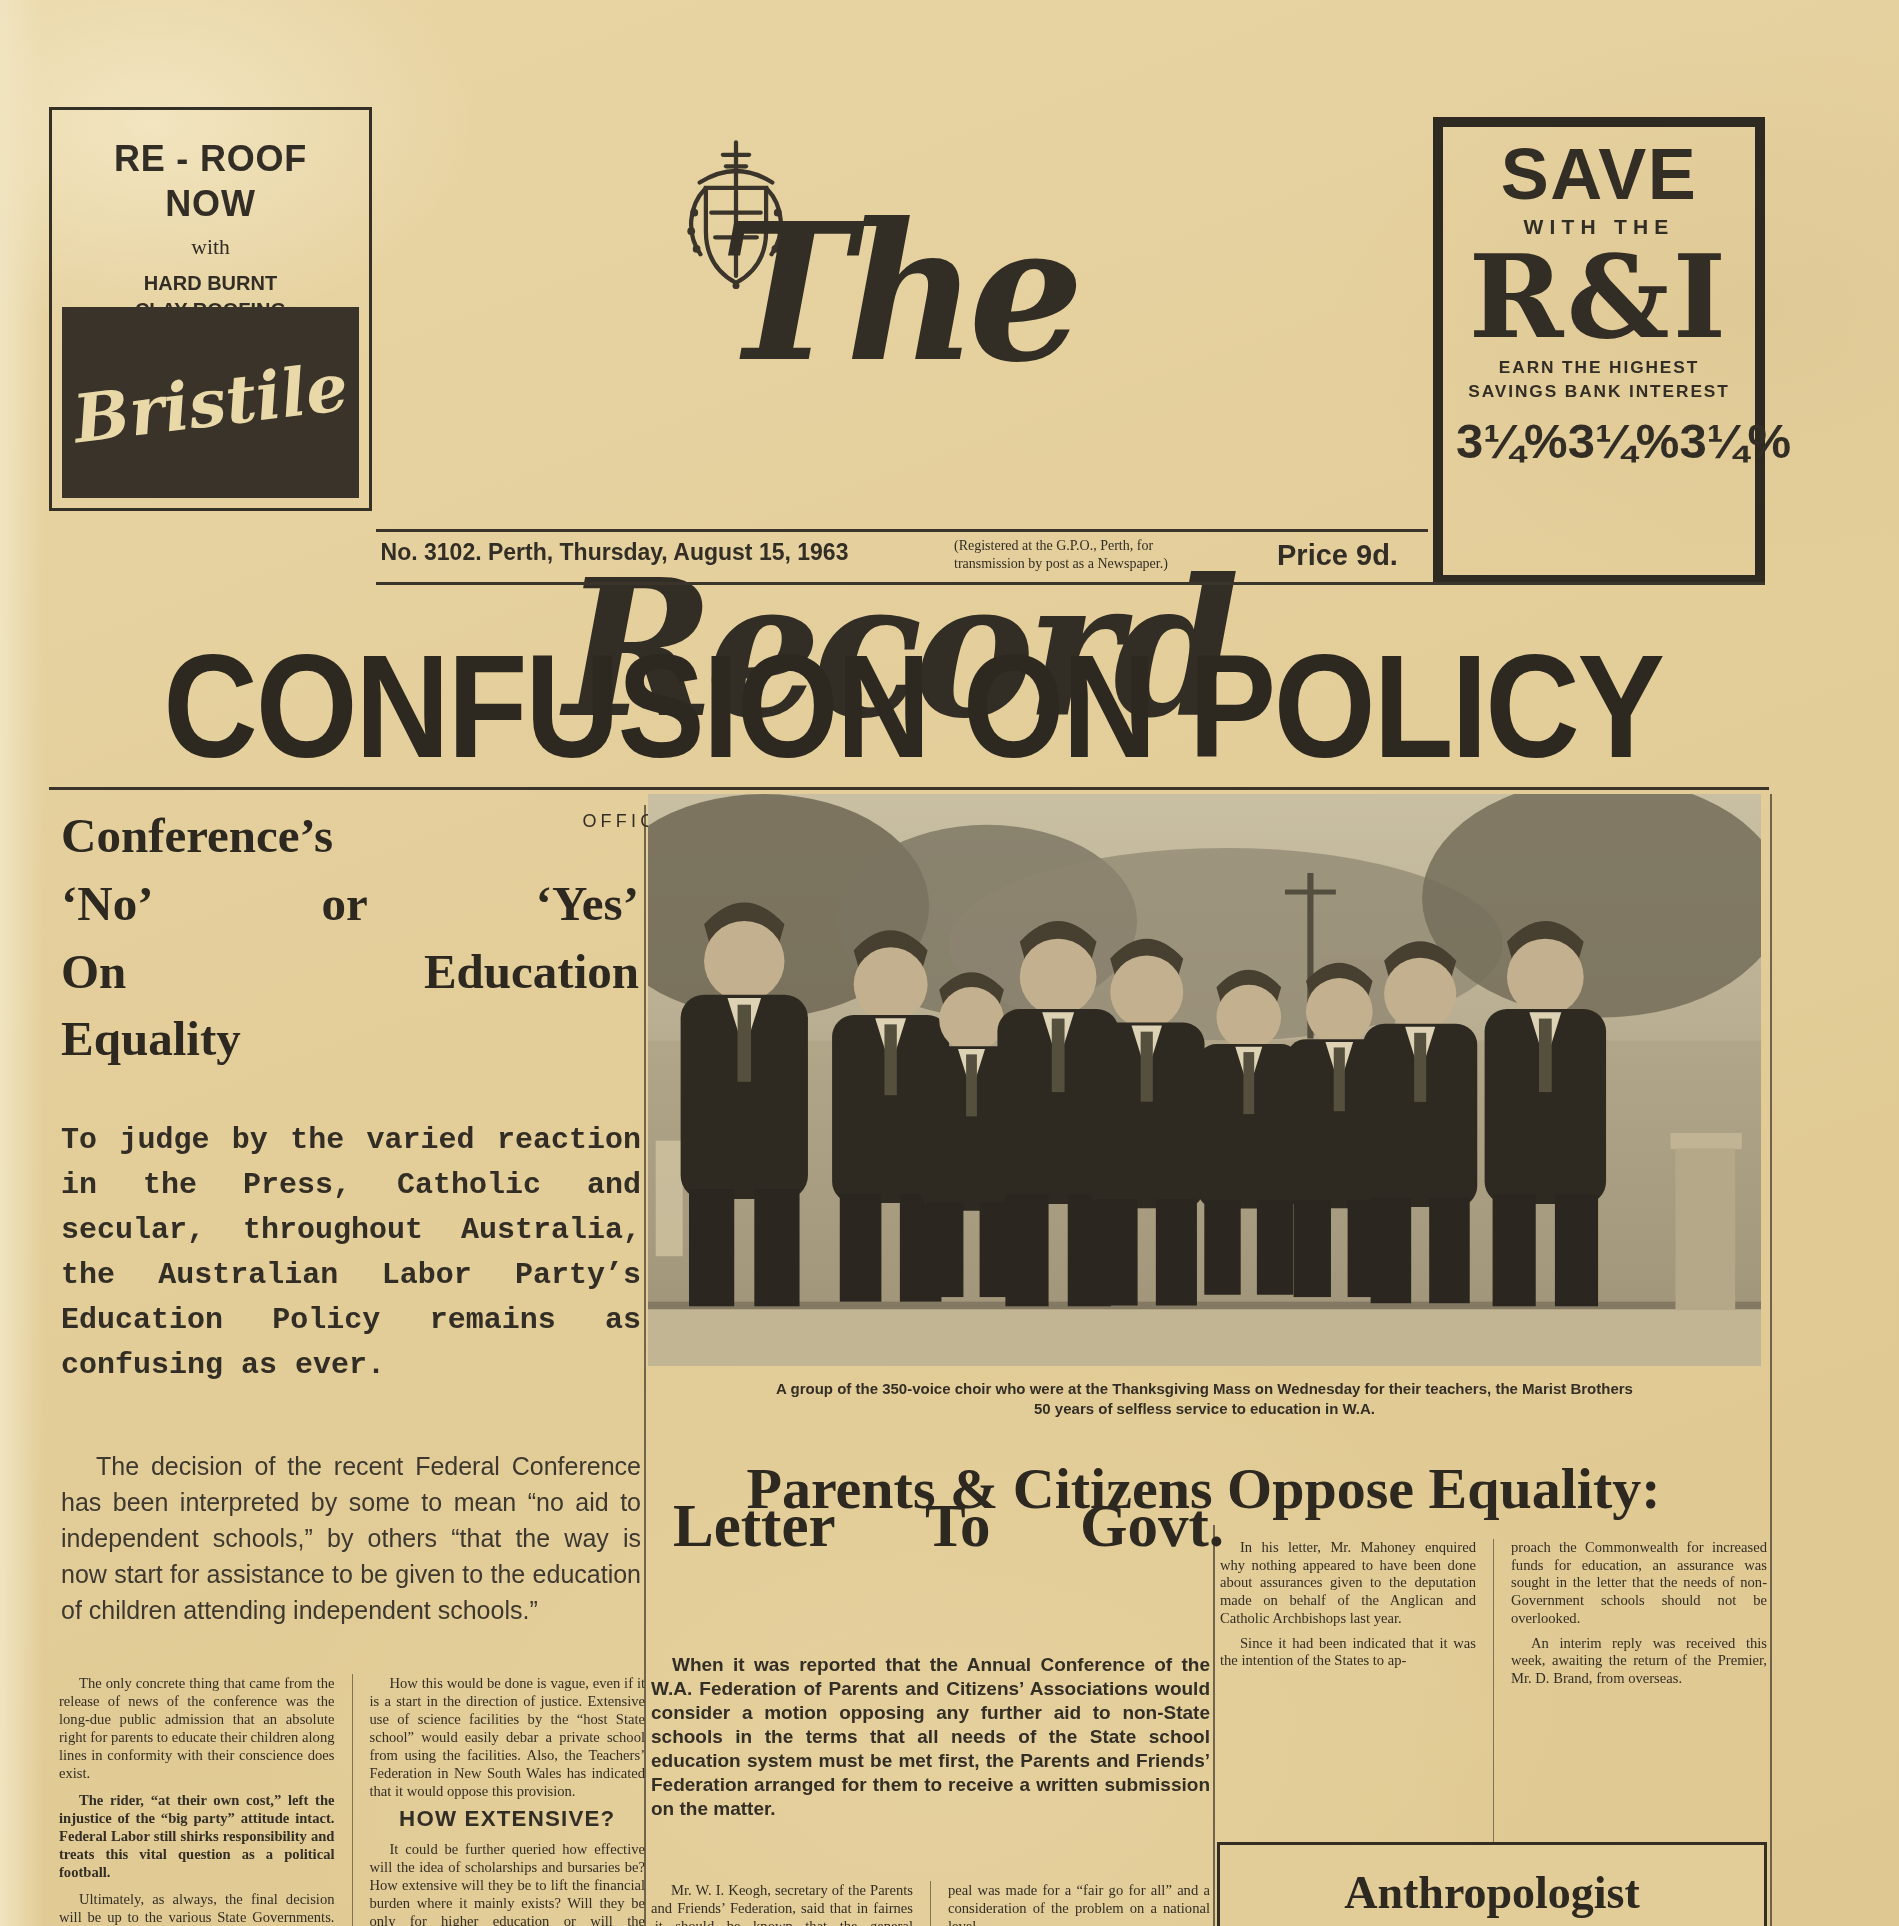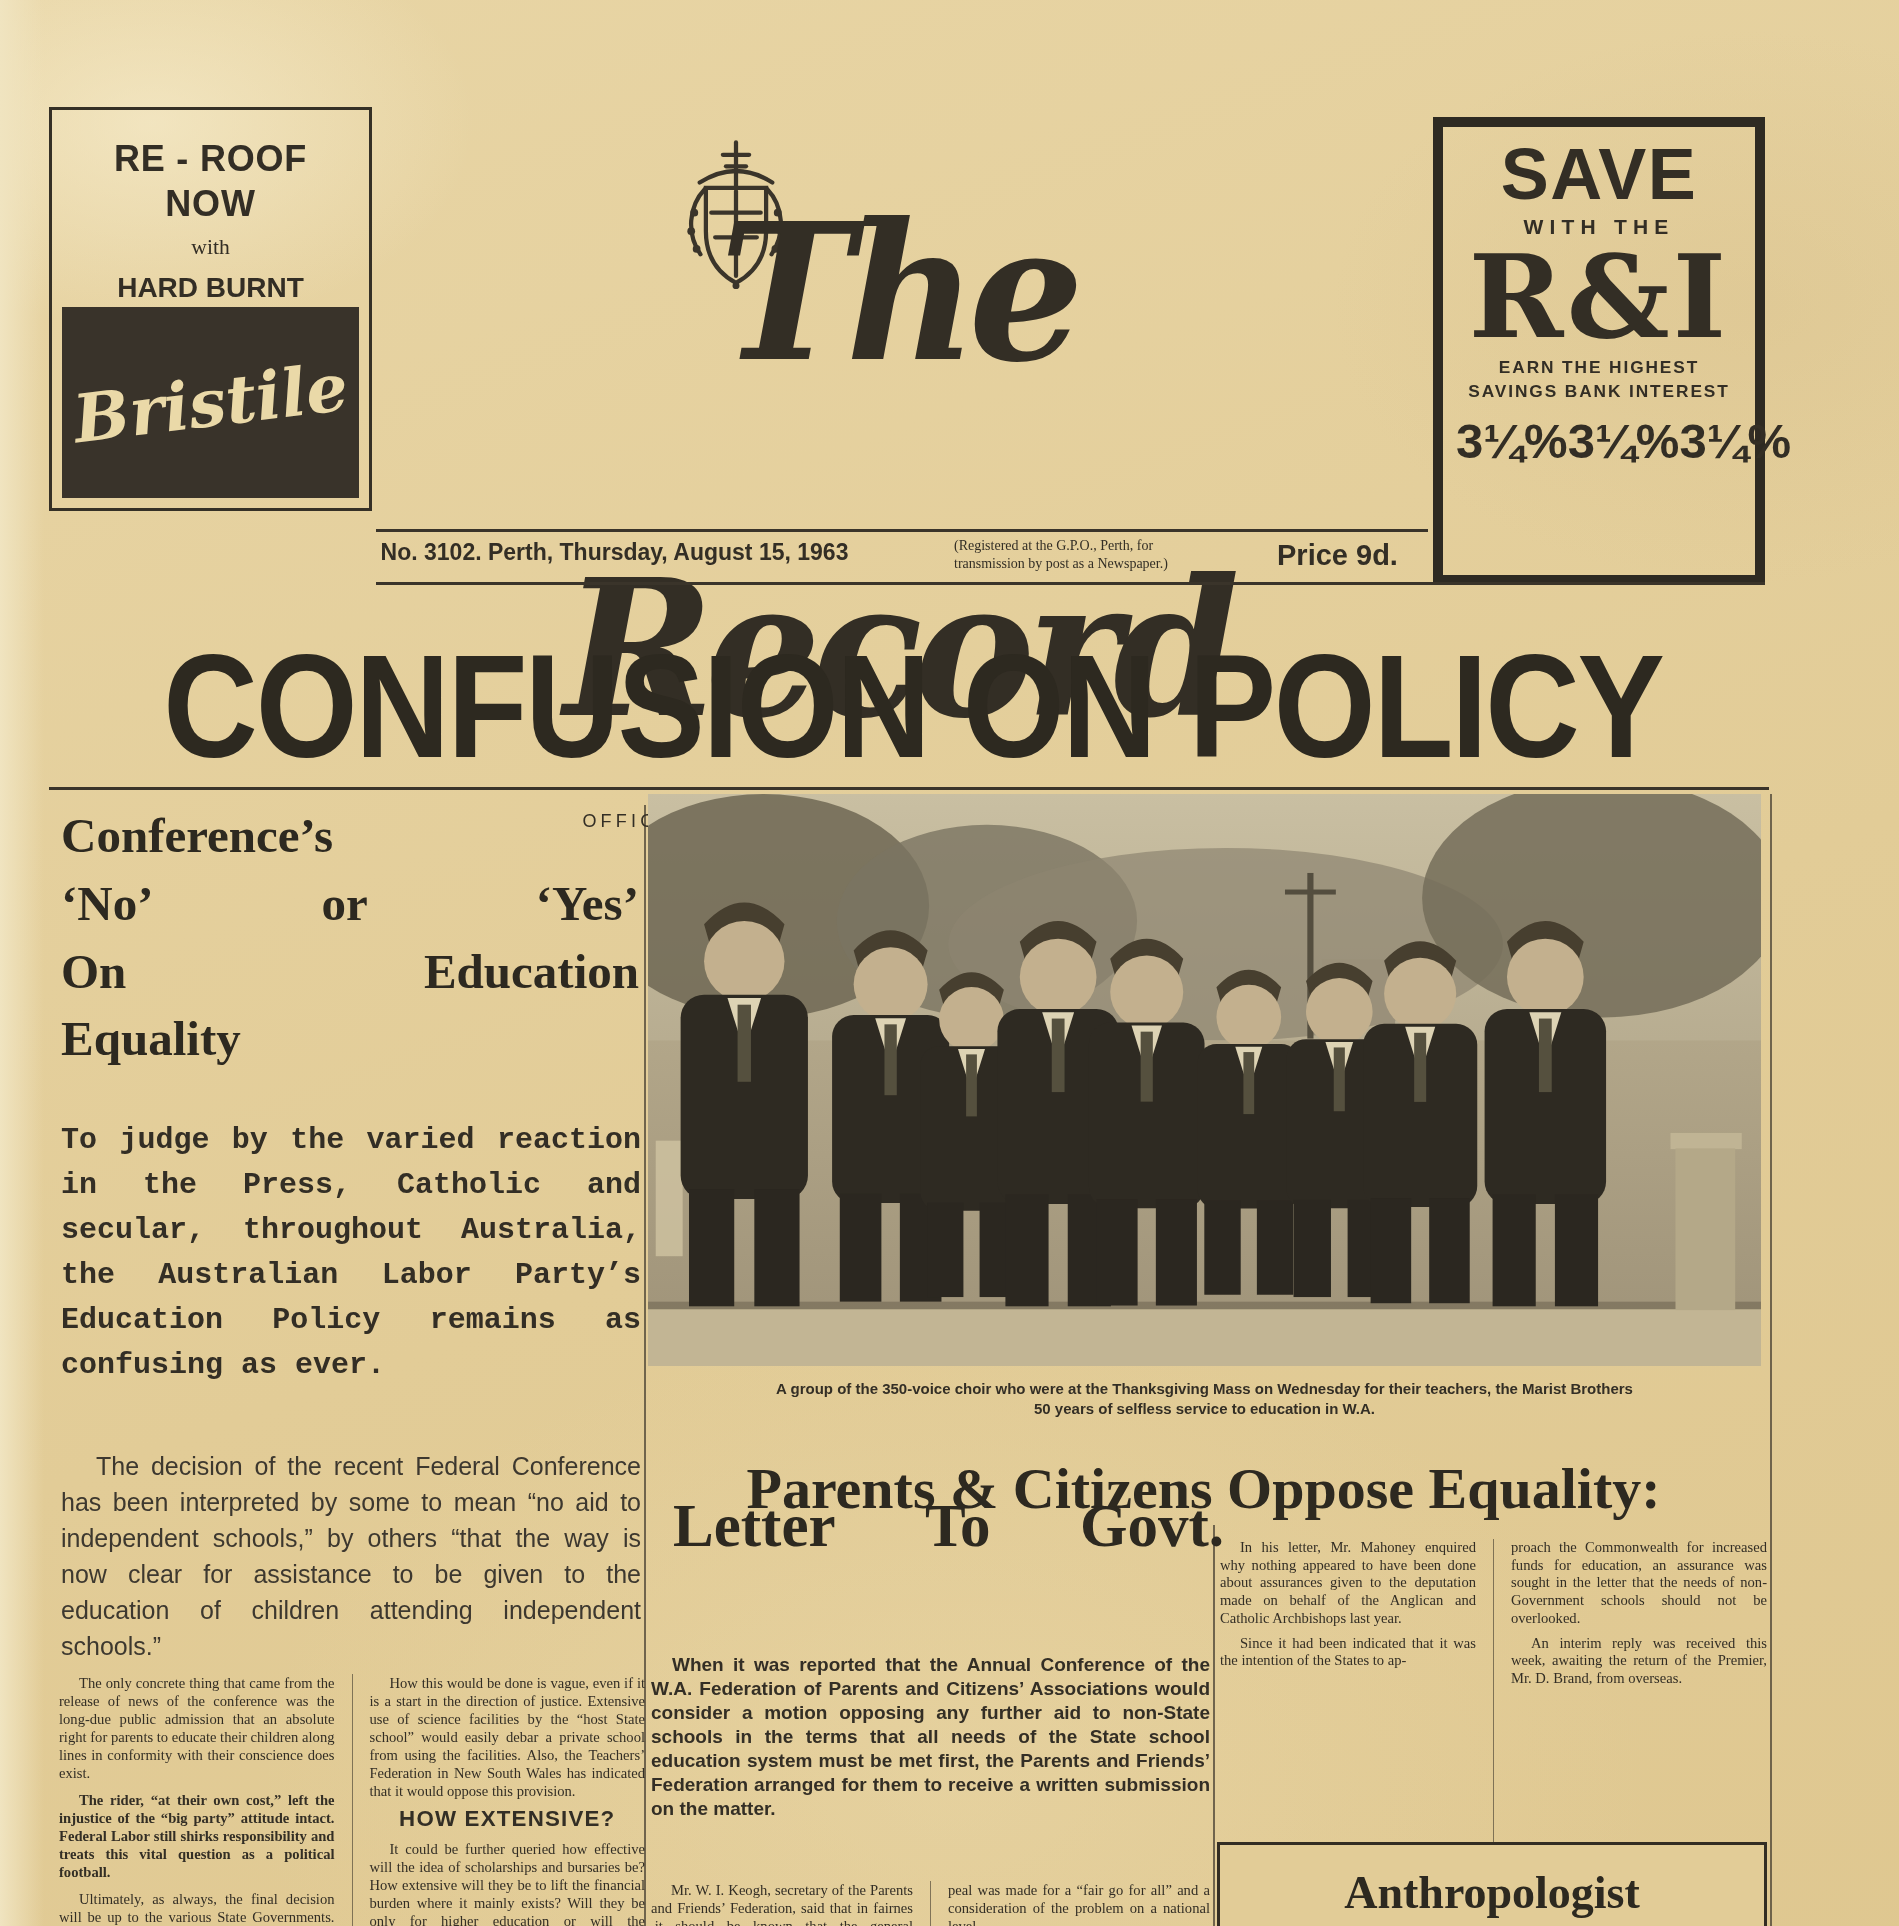--- a/index.html
+++ b/index.html
@@ -13,21 +13,21 @@
   #page::before{content:'';position:absolute;left:0;top:0;width:44px;height:100%;
     background:linear-gradient(90deg,#f0e4c0,rgba(240,228,192,0));}
   .rule{position:absolute;background:#3a342a;}
   .vrule{position:absolute;width:1.5px;background:rgba(62,55,44,.7);z-index:0;}
 
   
   .ad-bristile{position:absolute;left:49px;top:107px;width:323px;height:404px;
     border:3.9px solid #353026;text-align:center;padding-top:26px;box-sizing:border-box;}
   .rr-big{font-family:"Liberation Sans",sans-serif;font-weight:bold;font-size:36px;line-height:1.25;letter-spacing:0.8px;}
   .rr-with{font-size:21.6px;margin:9.2px 0 10px;font-family:"Liberation Serif",serif;}
-  .rr-mid{font-family:"Liberation Sans",sans-serif;font-weight:bold;font-size:28px;line-height:1.32;}
+  .rr-mid{font-family:"Liberation Sans",sans-serif;font-weight:bold;font-size:20px;line-height:1.32;}
   .bristile-box{position:absolute;left:10px;right:10px;top:197px;bottom:10px;background:#39332a;
     display:flex;align-items:center;justify-content:center;overflow:hidden;}
   .bristile-box span{font-family:"DejaVu Serif",serif;font-style:italic;font-weight:bold;
     font-size:66px;color:#ead9a8;transform:rotate(-7deg);}
 
   .ad-ri{position:absolute;left:1433px;top:117px;width:332px;height:468px;
     border:10px solid #2e2a22;box-sizing:border-box;text-align:center;padding-top:13px;}
   .ri-save{font-family:"Liberation Sans",sans-serif;font-weight:bold;font-size:72px;line-height:.95;letter-spacing:1.5px;}
   .ri-with{font-family:"Liberation Sans",sans-serif;font-weight:bold;font-size:21px;letter-spacing:6.2px;margin-top:6.2px;}
   .ri-brand{font-family:"DejaVu Serif",serif;font-weight:bold;font-size:114px;line-height:1.02;letter-spacing:3.1px;}
@@ -189,21 +189,21 @@
       </div>
       <div class="jrow">
         <span>On</span>
         <span>Education</span>
       </div>
       <div class="jrow">
         <span>Equality</span>
       </div>
     </h3>
   <p class="lead-intro-bold">To judge by the varied reaction in the Press, Catholic and secular, throughout Australia, the Australian Labor Party’s Education Policy remains as confusing as ever.</p>
-  <p class="lead-intro">The decision of the recent Federal Conference has been interpreted by some to mean “no aid to independent schools,” by others “that the way is now clear for assistance to be given to the education of children attending independent schools.”</p>
+  <p class="lead-intro">The decision of the recent Federal Conference has been interpreted by some to mean “no aid to independent schools,” by others “that the way is now start for assistance to be given to the education of children attending independent schools.”</p>
   <div class="cols lead-cols">
     <div class="col">
         <p class="b s-normal">The only concrete thing that came from the release of news of the conference was the long-due public admission that an absolute right for parents to educate their children along lines in conformity with their conscience does exist.</p>
         <p class="b s-bold">The rider, “at their own cost,” left the injustice of the “big party” attitude intact. Federal Labor still shirks responsibility and treats this vital question as a political football.</p>
         <p class="b s-normal">Ultimately, as always, the final decision will be up to the various State Governments. Yet it is obvious that overall Federal assistance to States wil lhave to be considered if education is to take its proper place in Australia. And this should embrace ALL its future citizens.</p>
       </div>
     <div class="col">
         <p class="b s-normal">How this would be done is vague, even if it is a start in the direction of justice. Extensive use of science facilities by the “host State school” would easily debar a private school from using the facilities. Also, the Teachers’ Federation in New South Wales has indicated that it would oppose this provision.</p>
         <h4 class="sub">HOW EXTENSIVE?</h4>
         <p class="b s-normal">It could be further queried how effective will the idea of scholarships and bursaries be? How extensive will they be to lift the financial burden where it mainly exists? Will they be only for higher education or will the Queensland system be followed and liberalised?</p>

